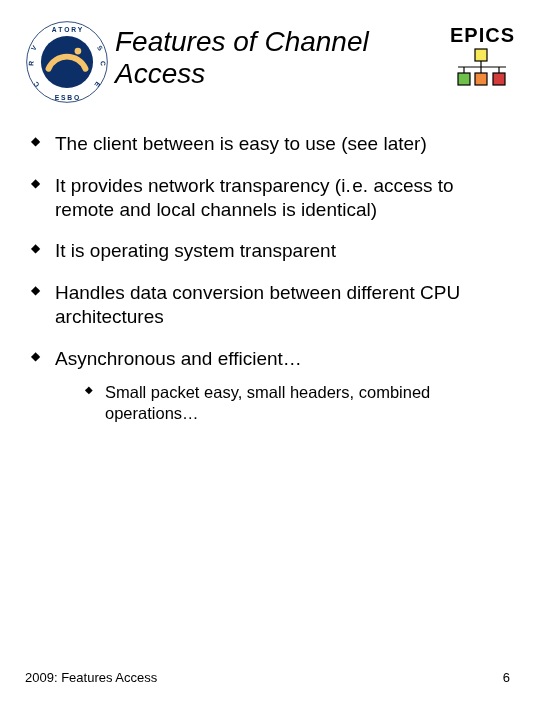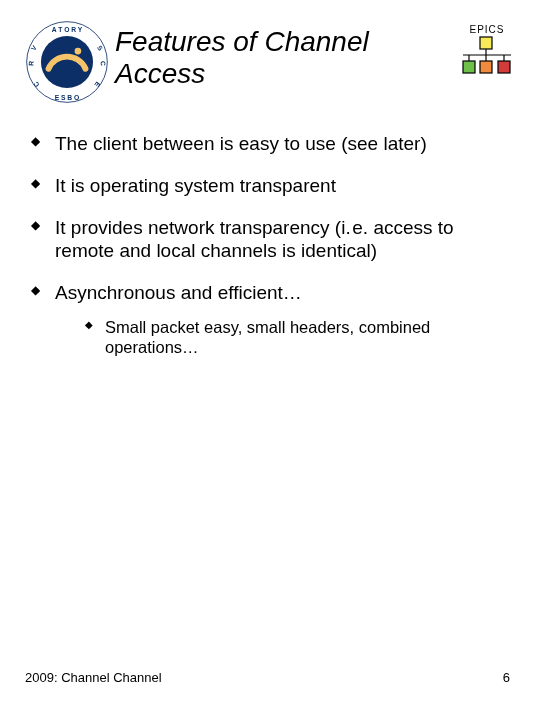--- a/index.html
+++ b/index.html
@@ -3,21 +3,21 @@
 <meta charset="utf-8">
 <style>
   * { box-sizing: border-box; margin: 0; padding: 0; }
   html, body { width: 540px; height: 720px; background: #fff; font-family: Arial, Helvetica, sans-serif; color: #000; }
   .slide { position: relative; width: 540px; height: 720px; padding: 20px 25px 20px 25px; }
   .header { display: flex; align-items: flex-start; gap: 6px; }
   .logo { flex: 0 0 auto; }
   .title-wrap { flex: 1 1 auto; text-align: left; padding-top: 6px; }
   .title { font-size: 28px; font-style: italic; font-family: Arial, Helvetica, sans-serif; line-height: 1.15; }
   .epics-box { flex: 0 0 auto; text-align: center; padding-top: 4px; }
-  .epics-label { font-family: Arial, Helvetica, sans-serif; font-weight: normal; font-size: 10px; letter-spacing: 1px; }
+  .epics-label { font-family: Arial, Helvetica, sans-serif; font-weight: bold; font-size: 20px; letter-spacing: 1px; }
   .content { margin-top: 24px; padding: 0 0 0 2px; }
   ul.main { list-style: none; }
   ul.main > li { position: relative; padding-left: 28px; font-size: 19px; line-height: 1.25; margin-bottom: 18px; font-family: Arial, Helvetica, sans-serif; }
   ul.main > li::before { content: "◆"; position: absolute; left: 4px; top: 2px; font-size: 12px; color: #000; }
   ul.sub { list-style: none; margin-top: 12px; margin-left: 28px; }
   ul.sub > li { position: relative; padding-left: 22px; font-size: 16.5px; line-height: 1.25; font-family: Arial, Helvetica, sans-serif; }
   ul.sub > li::before { content: "◆"; position: absolute; left: 2px; top: 2px; font-size: 10px; color: #000; }
   .footer { position: absolute; bottom: 35px; left: 25px; right: 30px; display: flex; justify-content: space-between; font-size: 13px; font-family: Arial, Helvetica, sans-serif; }
 </style>
 </head>
@@ -60,29 +60,30 @@
         <rect x="4" y="26" width="12" height="12" fill="#6fbf4b" stroke="#000" stroke-width="1.2"></rect>
         <rect x="21" y="26" width="12" height="12" fill="#f08a3c" stroke="#000" stroke-width="1.2"></rect>
         <rect x="39" y="26" width="12" height="12" fill="#d43c3c" stroke="#000" stroke-width="1.2"></rect>
       </svg>
     </div>
   </div>
 
   <div class="content">
     <ul class="main">
       <li><span>The client between is easy to use (see later)</span></li>
+      <li><span>It provides network  transparency (i. e. access to remote and local channels is identical)</span></li>
       <li><span>It is operating system transparent</span></li>
-      <li><span>It provides network  transparency (i. e. access to remote and local channels is identical)</span></li>
+      <li><span>Handles data conversion between different CPU architectures</span></li>
       <li>
         <span>Asynchronous and efficient…</span>
         <ul class="sub">
           <li><span>Small packet easy, small headers, combined operations…</span></li>
         </ul>
       </li>
     </ul>
   </div>
 
   <div class="footer">
-    <span>2009: Channel Channel</span>
+    <span>2009: Features Access</span>
     <span>6</span>
   </div>
 
 </div>
 
 </body></html>

